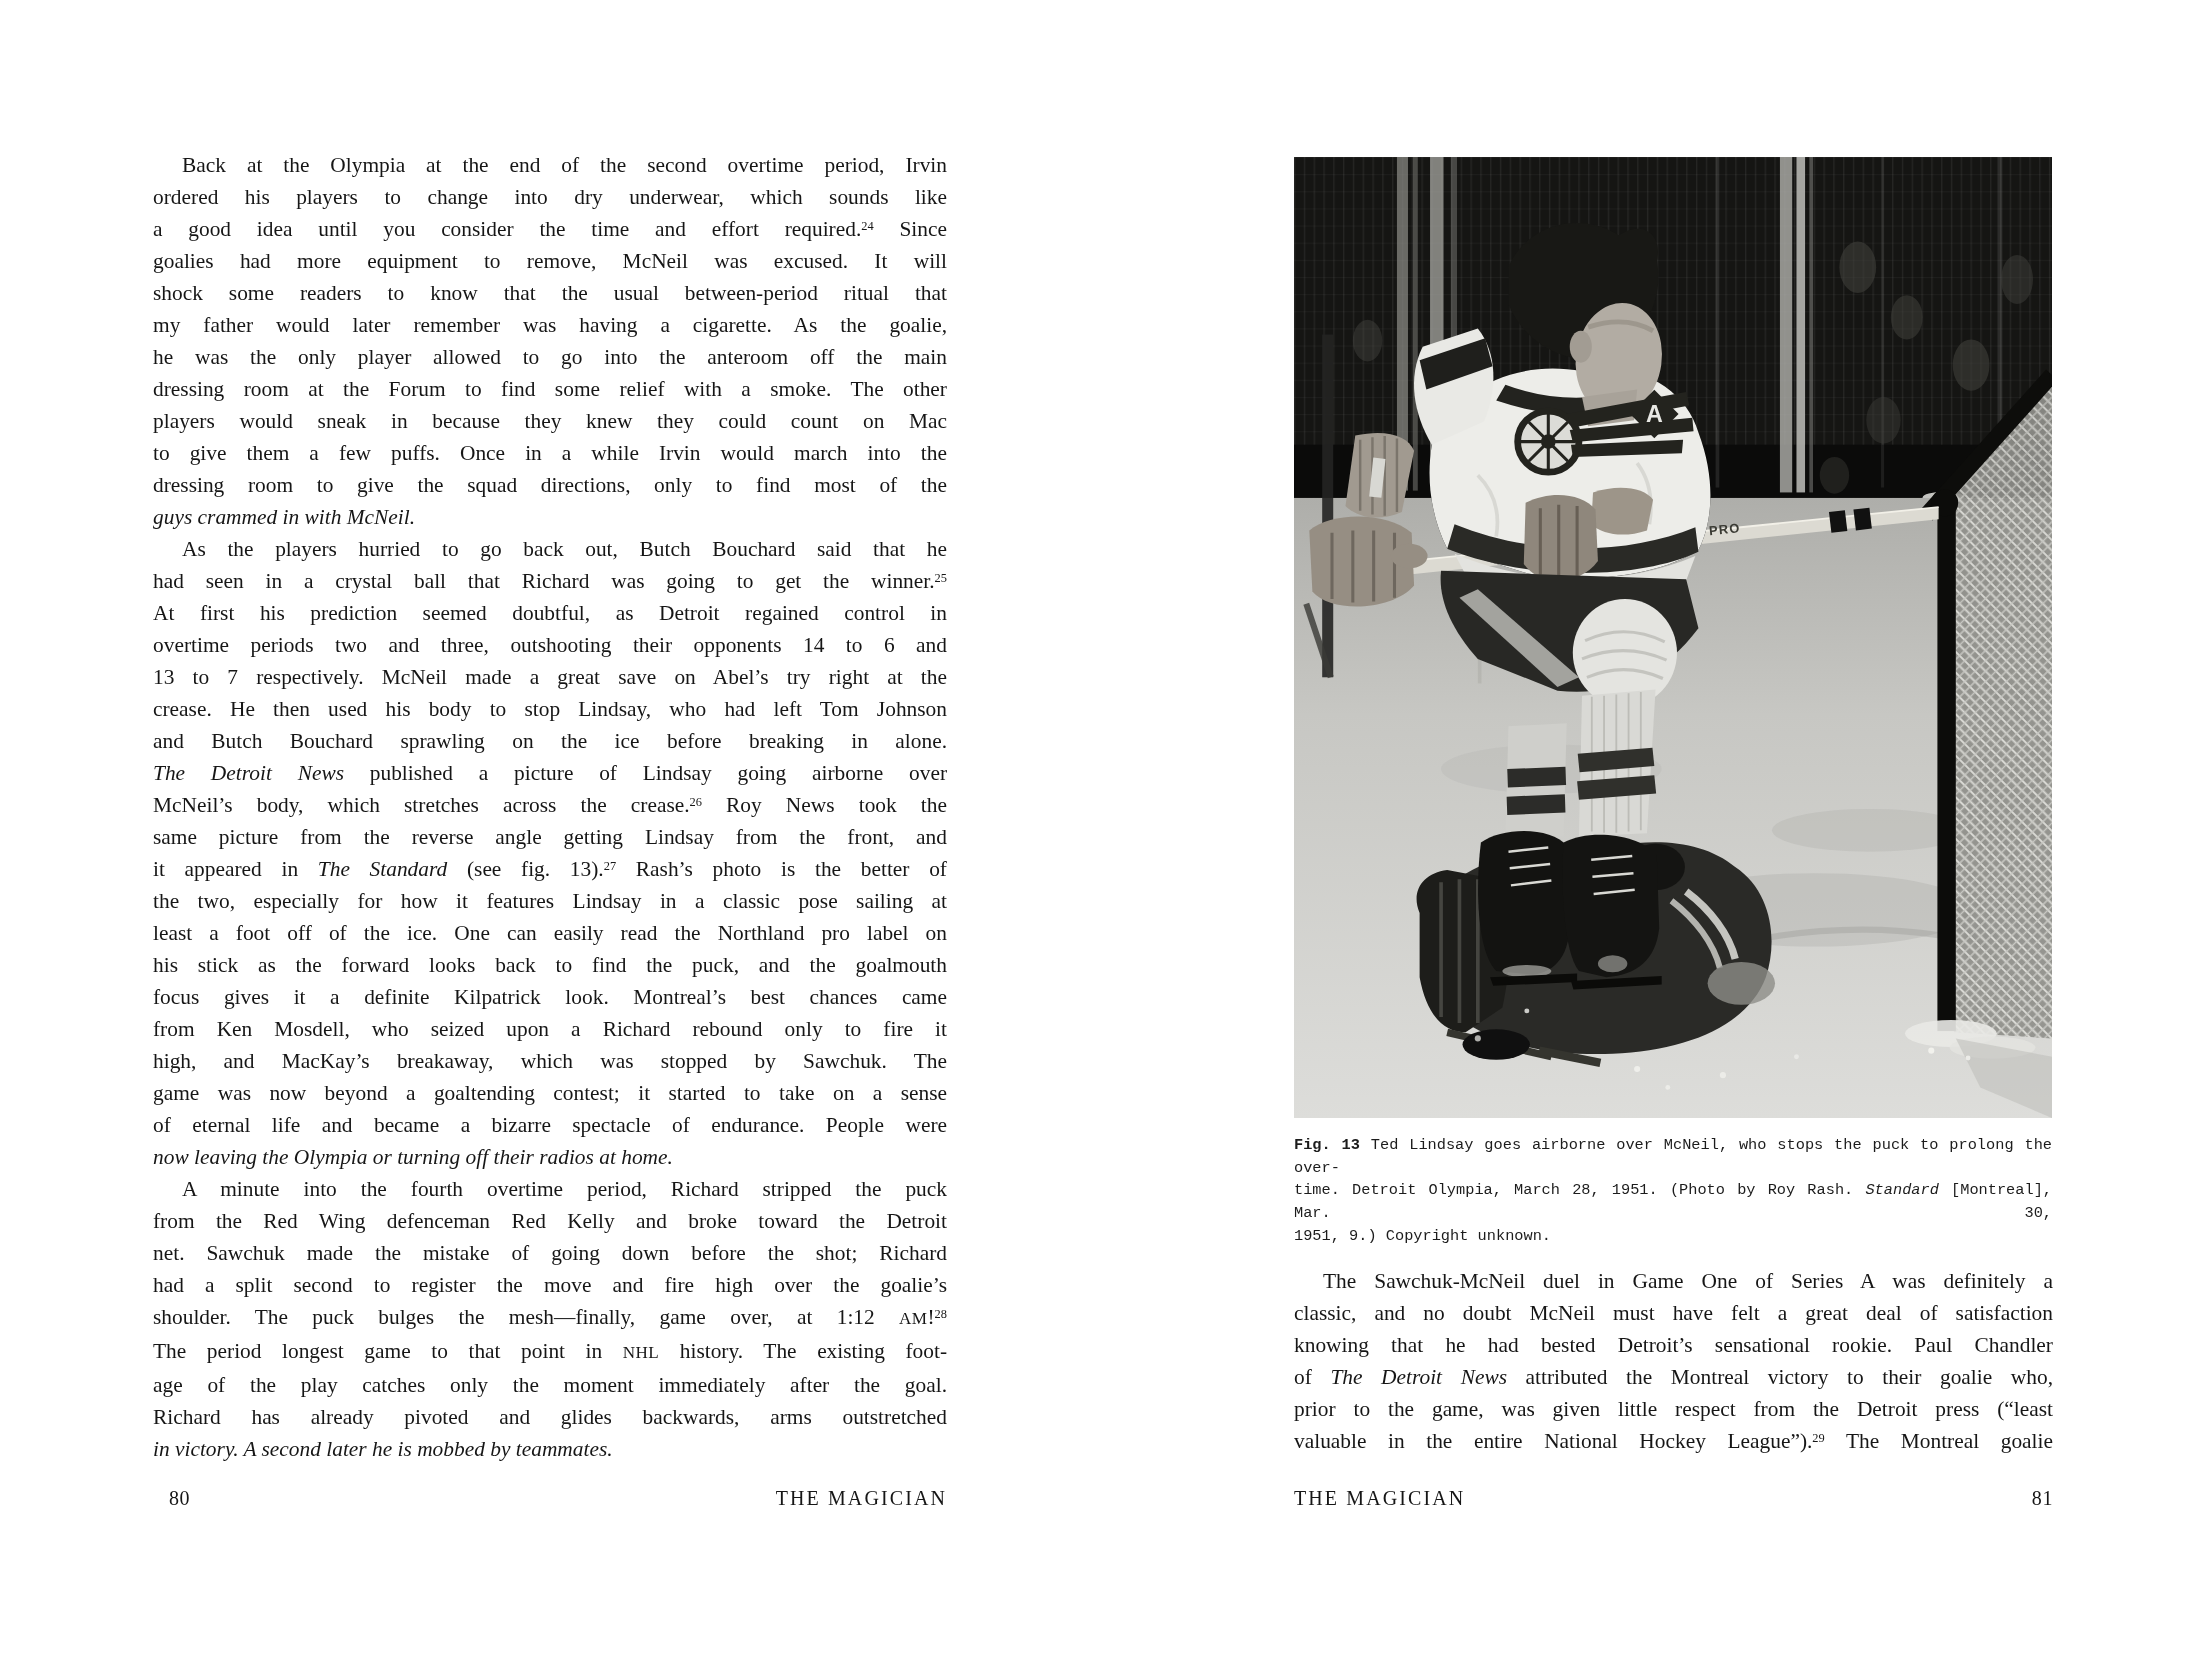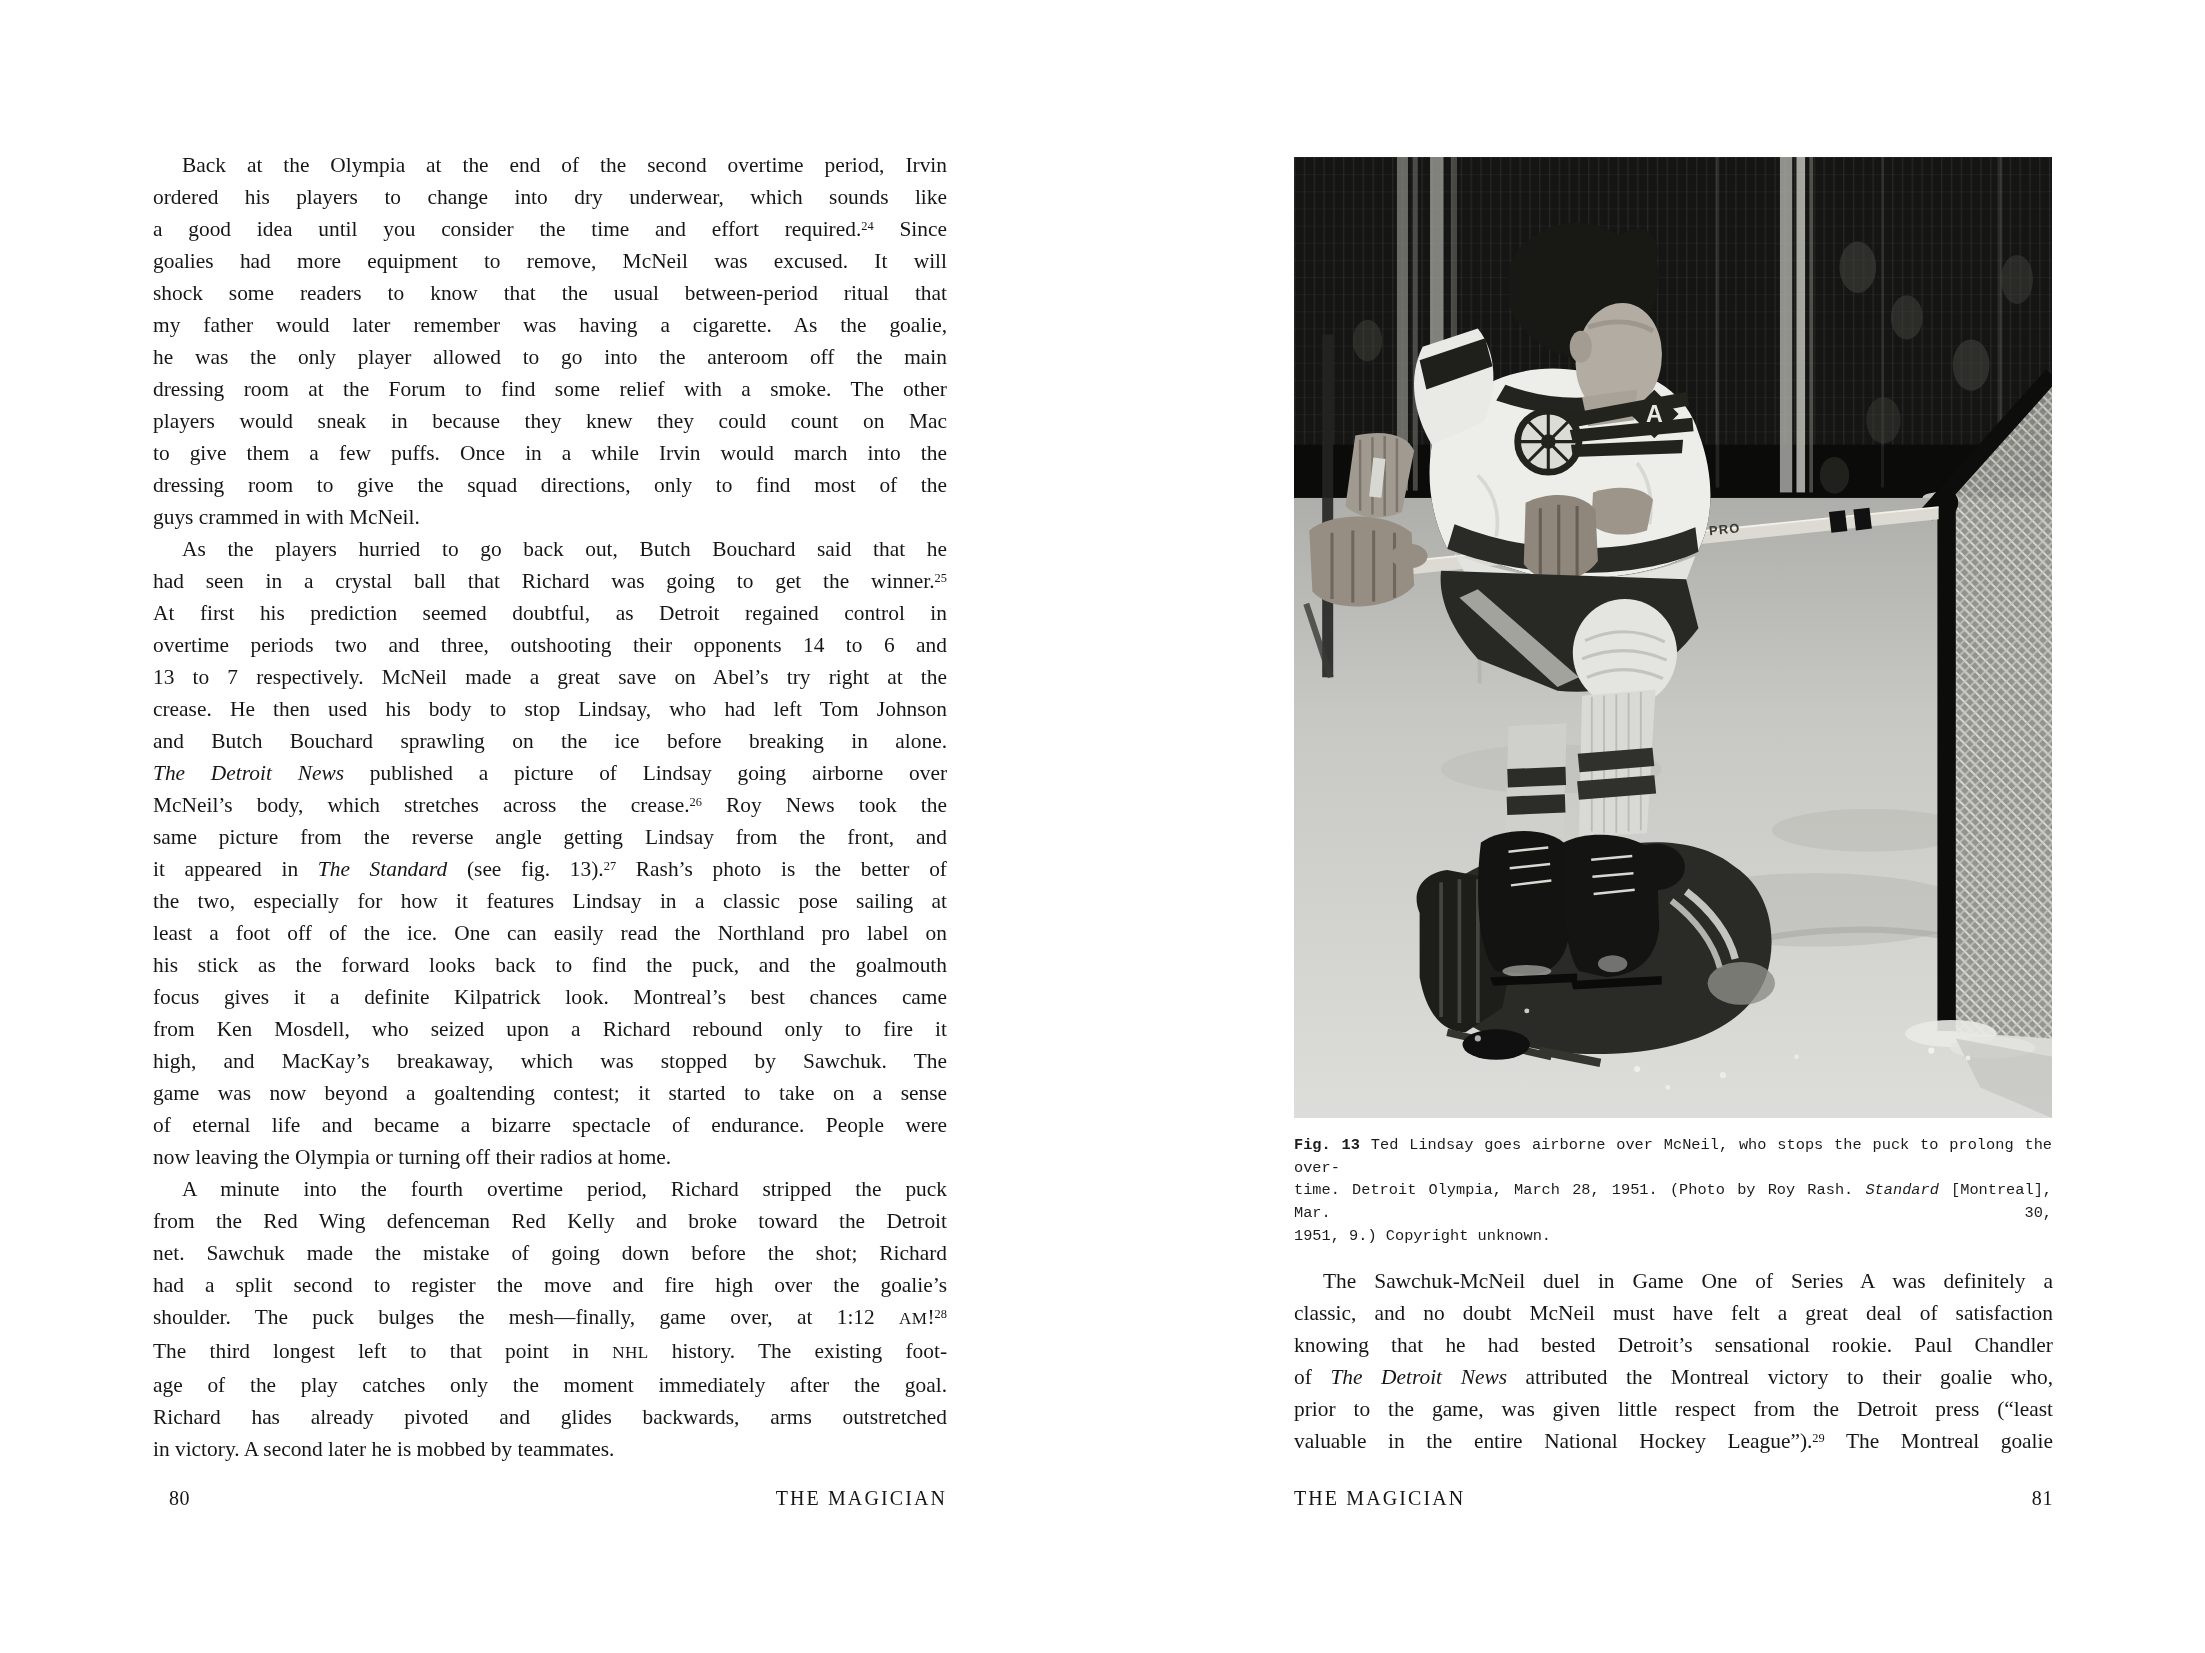--- a/index.html
+++ b/index.html
@@ -5,21 +5,21 @@
   html,body{margin:0;padding:0;}
   body{
     width:2205px;height:1653px;position:relative;overflow:hidden;
     background:#ffffff;color:#161616;
     font-family:"Liberation Serif", serif;
   }
   .abs{position:absolute;}
   
   .bodytext{font-size:21.4px;line-height:32px;}
   .bodyline{text-align:justify;text-align-last:justify;white-space:normal;}
-  .bodyline.last{text-align-last:left;}
+  .bodyline.last{text-align-last:left;font-style:italic;}
   .bodyline.ind{text-indent:29px;}
   .seg-i{font-style:italic;}
   .seg-b{font-weight:700;}
   .seg-sup{font-size:0.58em;position:relative;top:-0.52em;line-height:0;}
   .seg-sc{font-size:0.8em;letter-spacing:0.4px;}
   
   .caption{font-family:Liberation Mono, monospace;font-size:15.3px;line-height:22.7px;color:#1c1c1c;}
   .capline{text-align:justify;text-align-last:justify;}
   .capline.last{text-align-last:left;}
   
@@ -65,21 +65,21 @@
       <div class="bodyline"><span>from Ken Mosdell, who seized upon a Richard rebound only to fire it</span></div>
       <div class="bodyline"><span>high, and MacKay’s breakaway, which was stopped by Sawchuk. The</span></div>
       <div class="bodyline"><span>game was now beyond a goaltending contest; it started to take on a sense</span></div>
       <div class="bodyline"><span>of eternal life and became a bizarre spectacle of endurance. People were</span></div>
       <div class="bodyline last"><span>now leaving the Olympia or turning off their radios at home.</span></div>
       <div class="bodyline ind"><span>A minute into the fourth overtime period, Richard stripped the puck</span></div>
       <div class="bodyline"><span>from the Red Wing defenceman Red Kelly and broke toward the Detroit</span></div>
       <div class="bodyline"><span>net. Sawchuk made the mistake of going down before the shot; Richard</span></div>
       <div class="bodyline"><span>had a split second to register the move and fire high over the goalie’s</span></div>
       <div class="bodyline"><span>shoulder. The puck bulges the mesh—finally, game over, at 1:12 </span><span class="seg-sc">AM</span><span>!</span><span class="seg-sup">28</span></div>
-      <div class="bodyline"><span>The third longest left to that point in </span><span class="seg-sc">NHL</span><span> history. The existing foot-</span></div>
+      <div class="bodyline"><span>The period longest game to that point in </span><span class="seg-sc">NHL</span><span> history. The existing foot-</span></div>
       <div class="bodyline"><span>age of the play catches only the moment immediately after the goal.</span></div>
       <div class="bodyline"><span>Richard has already pivoted and glides backwards, arms outstretched</span></div>
       <div class="bodyline last"><span>in victory. A second later he is mobbed by teammates.</span></div>
     </div>
   <div class="abs footer" style="left:153px;top:1487px;width:794px;">
     <span class="pnum">80</span>
     <span class="running">THE MAGICIAN</span>
   </div>
 </div>
 

